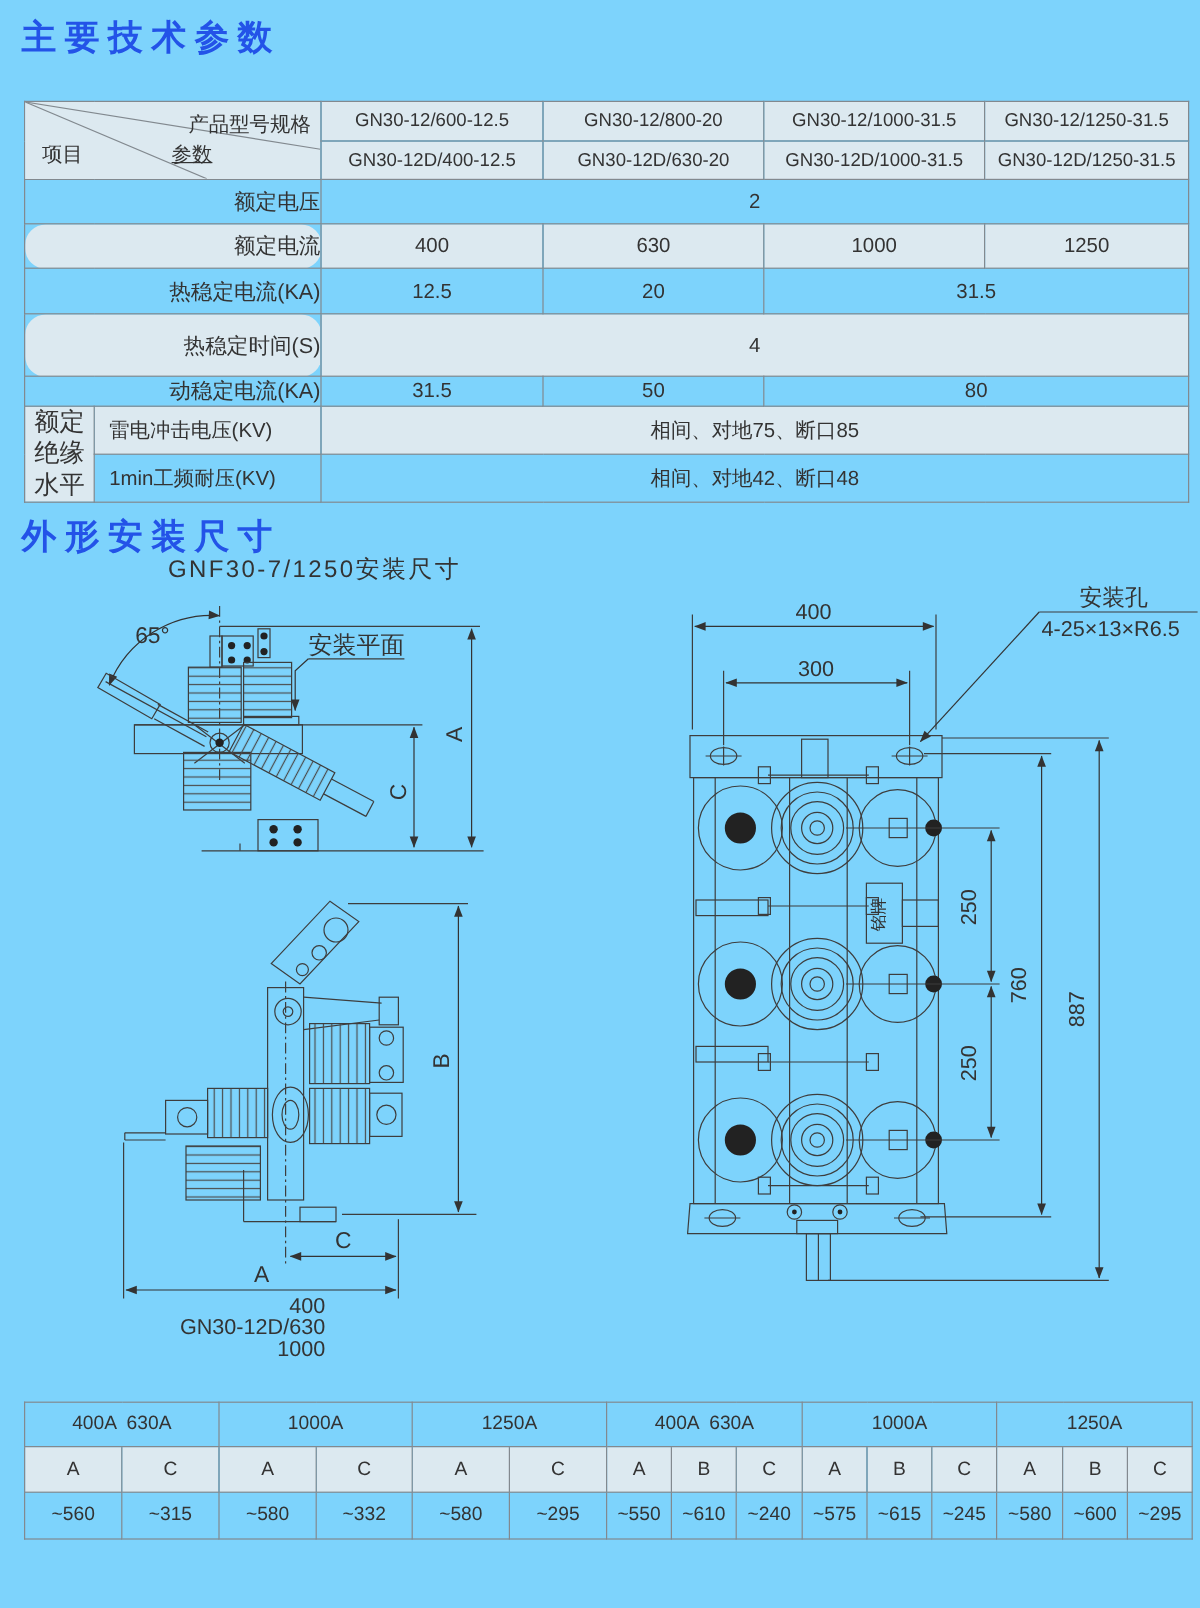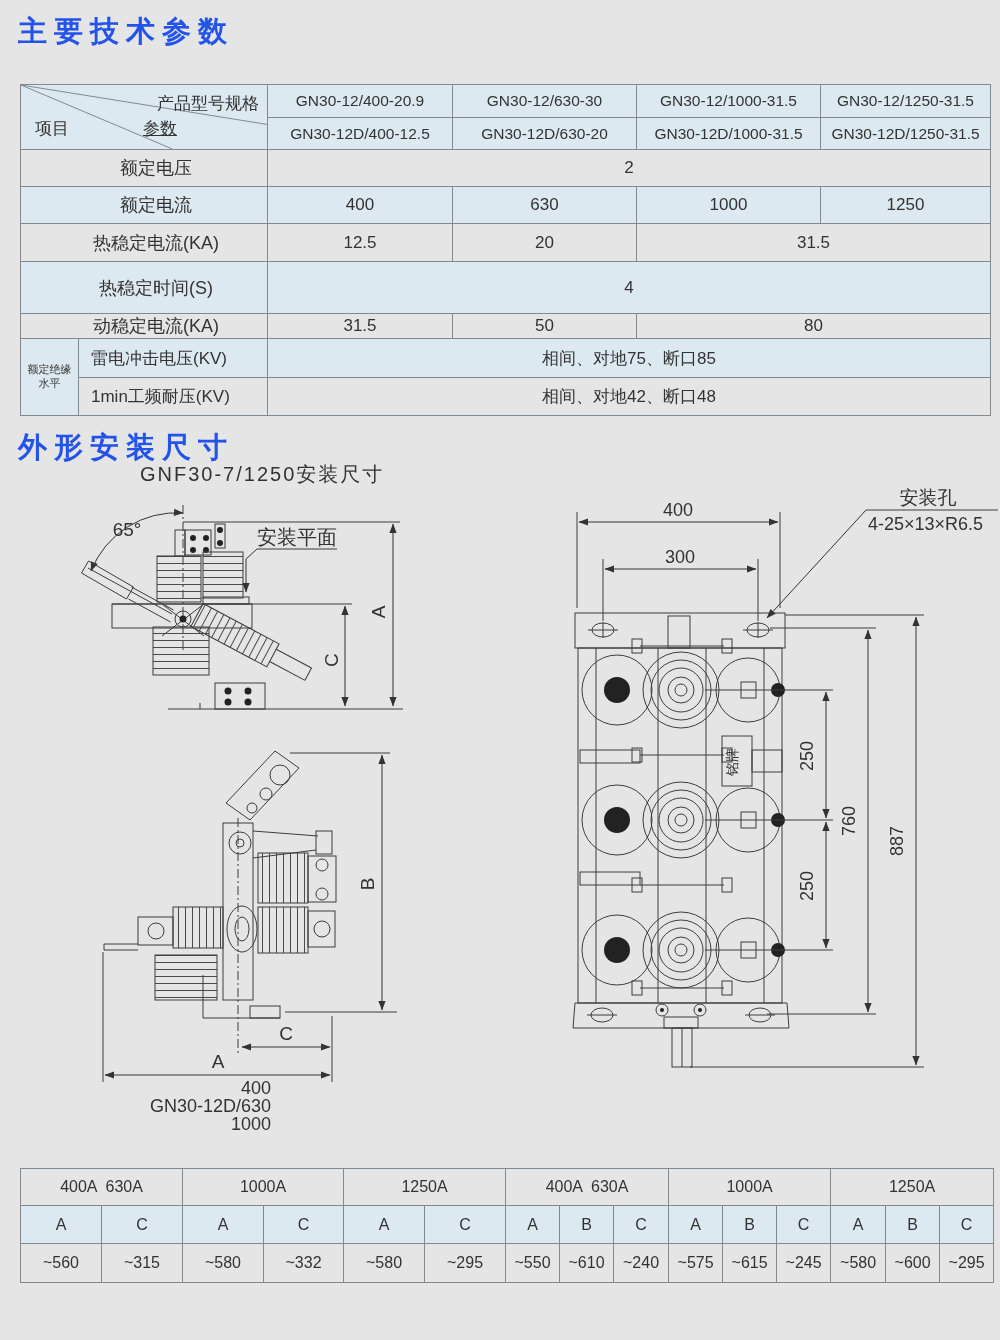--- a/index.html
+++ b/index.html
@@ -1,29 +1,29 @@
 <!DOCTYPE html>
 <html><head>
 <meta charset="utf-8">
 <style>
   html,body{margin:0;padding:0;background:#fff;}
-  .page{position:relative;width:1000px;height:1340px;background:#e5e5e5;overflow:hidden;
+  .page{position:relative;width:1000px;height:1340px;background:#7dd3fc;overflow:hidden;
         font-family:"Liberation Sans","DejaVu Sans",sans-serif;color:#333;}
   .sec-title{position:absolute;left:18px;font-weight:bold;font-size:29px;letter-spacing:7px;color:#2353e8;white-space:nowrap;}
   .subtitle{position:absolute;left:140px;top:461px;font-size:20px;letter-spacing:2px;color:#333;white-space:nowrap;}
 
   table{border-collapse:collapse;table-layout:fixed;position:absolute;}
   td{border:1px solid #82898f;text-align:center;font-size:17px;padding:0;overflow:hidden;}
 
   .spec{left:20px;top:84px;width:970px;}
   .spec .hd td{background:#dce9f0;font-size:15.5px;}
   .spec tr.alt td{background:#dce9f0;}
-  .spec td.lbl{text-align:center;padding-left:24px;font-size:18px;background:inherit;}
+  .spec td.lbl{text-align:right;padding-left:24px;font-size:18px;background:inherit;border-radius:17px;}
   .spec td.lbl2{text-align:left;padding-left:12px;font-size:17px;}
-  .spec td.grp{background:#fff;font-size:11px;padding:0 5px;line-height:1.25;}
+  .spec td.grp{background:#fff;font-size:21px;padding:0 5px;line-height:1.25;}
   .diag{position:relative;background:#dce9f0;}
   .diag svg{position:absolute;left:0;top:0;width:100%;height:100%;}
   .diag span{position:absolute;font-size:17px;white-space:nowrap;}
   .c-prod{top:7px;right:8px;}
   .c-item{bottom:9px;left:14px;}
   .c-param{bottom:9px;left:122px;text-decoration:underline;}
 
   .dims{left:20px;top:1168px;width:973px;}
   .dims td{font-size:16px;white-space:pre;}
   .dims tr.blue td{background:#dce9f0;}
@@ -58,22 +58,22 @@
         <tr class="hd" style="height:33px">
       <td class="diag" colspan="2" rowspan="2">
         <svg viewBox="0 0 247 65" preserveAspectRatio="none">
           <line x1="0" y1="0" x2="247" y2="40" stroke="#82898f" stroke-width="1"></line>
           <line x1="0" y1="0" x2="152" y2="65" stroke="#82898f" stroke-width="1"></line>
         </svg>
         <span class="c-prod">产品型号规格</span>
         <span class="c-item">项目</span>
         <span class="c-param">参数</span>
       </td>
-      <td>GN30-12/400-20.9</td>
-      <td>GN30-12/630-30</td>
+      <td>GN30-12/600-12.5</td>
+      <td>GN30-12/800-20</td>
       <td>GN30-12/1000-31.5</td>
       <td>GN30-12/1250-31.5</td>
     </tr>
     <tr class="hd" style="height:32px">
       <td>GN30-12D/400-12.5</td>
       <td>GN30-12D/630-20</td>
       <td>GN30-12D/1000-31.5</td>
       <td>GN30-12D/1250-31.5</td>
     </tr>
     <tr style="height:37px">

